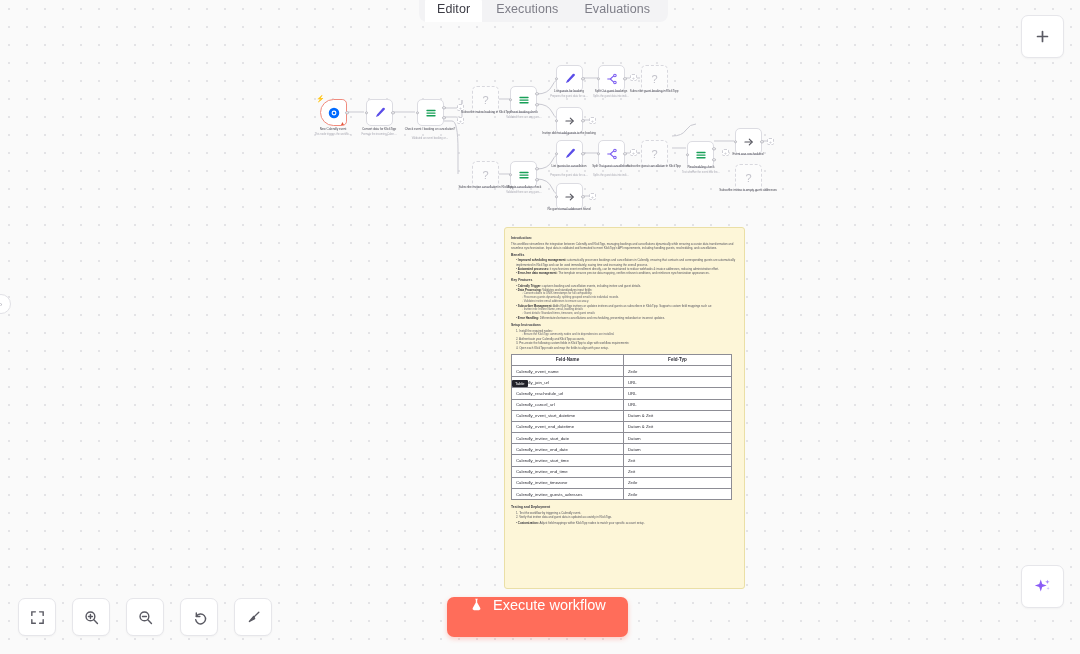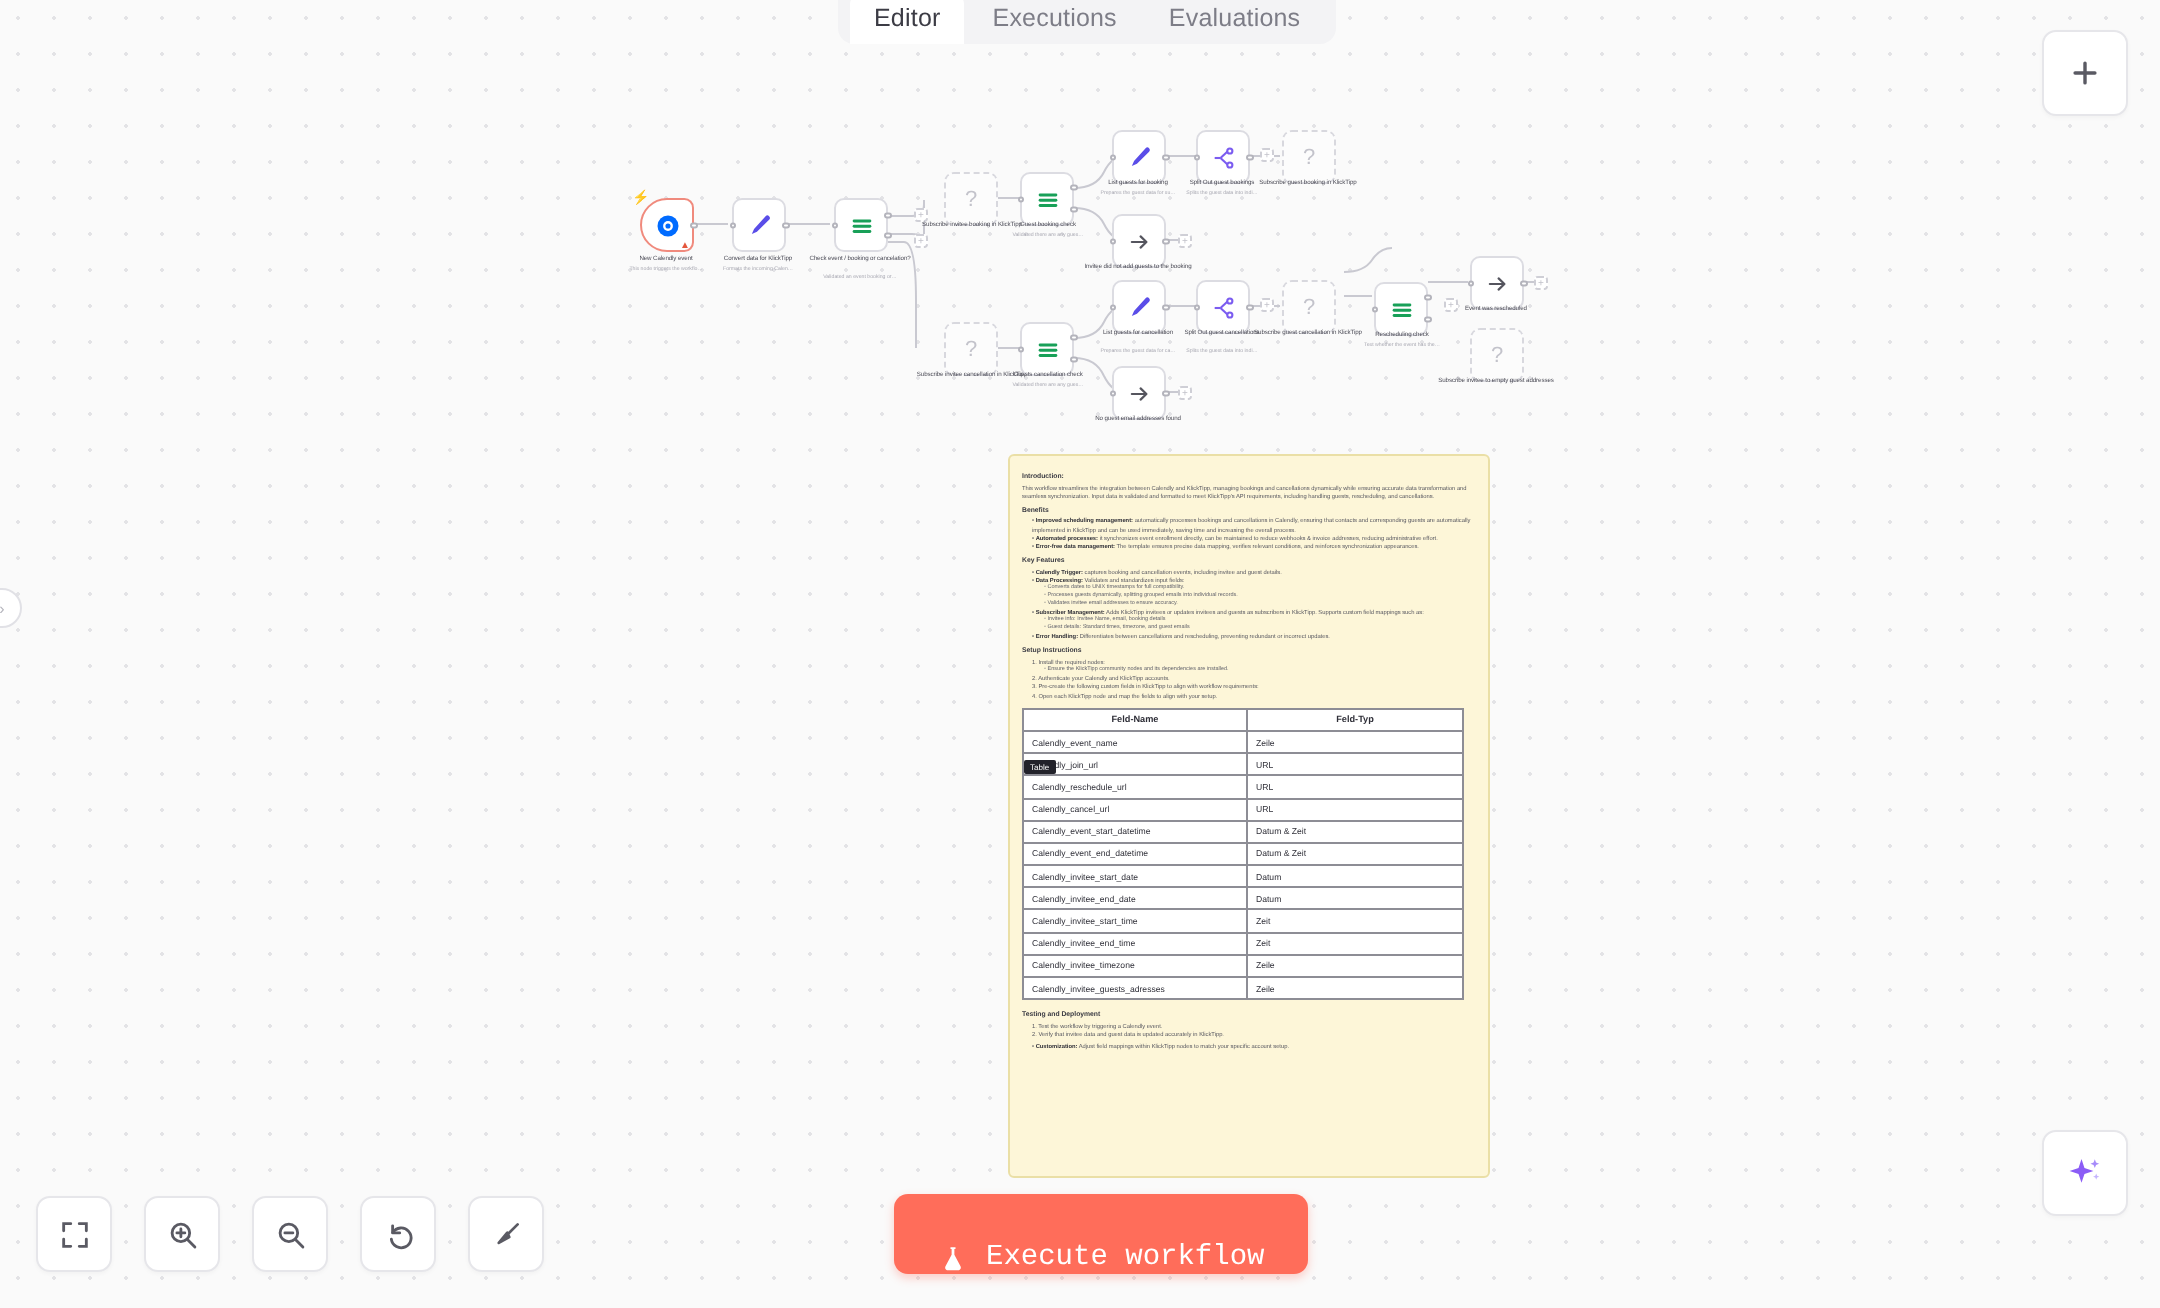--- a/index.html
+++ b/index.html
@@ -51,22 +51,22 @@
   #ai-btn  { left: 1021px; top: 565px; width: 43px; height: 43px; }
 
   
   #toolbar { position: absolute; left: 18px; top: 598px; display: flex; gap: 16px; z-index: 30; }
   #toolbar .sq-btn { position: relative; left: 0; top: 0; width: 38px; height: 38px; }
 
   
   #execute-btn {
     position: absolute; left: 447px; top: 597px; height: 40px;
     background: #ff6d5a; color: #fff; border: none; border-radius: 7px;
-    display: flex; align-items: flex-end; gap: 9px; padding: 0 22px;
-    font-size: 14.5px; font-family: Liberation Mono, monospace;
+    display: flex; align-items: flex-start; gap: 9px; padding: 0 22px;
+    font-size: 14.5px; font-family: Liberation Sans, sans-serif;
     cursor: pointer; box-shadow: 0 2px 5px rgba(255,109,90,.32); z-index: 35;
   }
 
   
   .node {
     position: absolute; background: #fff; border: 1px solid #dcdce2;
     border-radius: 5px; display: flex; align-items: center; justify-content: center;
   }
   .node.sq { width: 27px; height: 27px; }
   .node.trigger {

